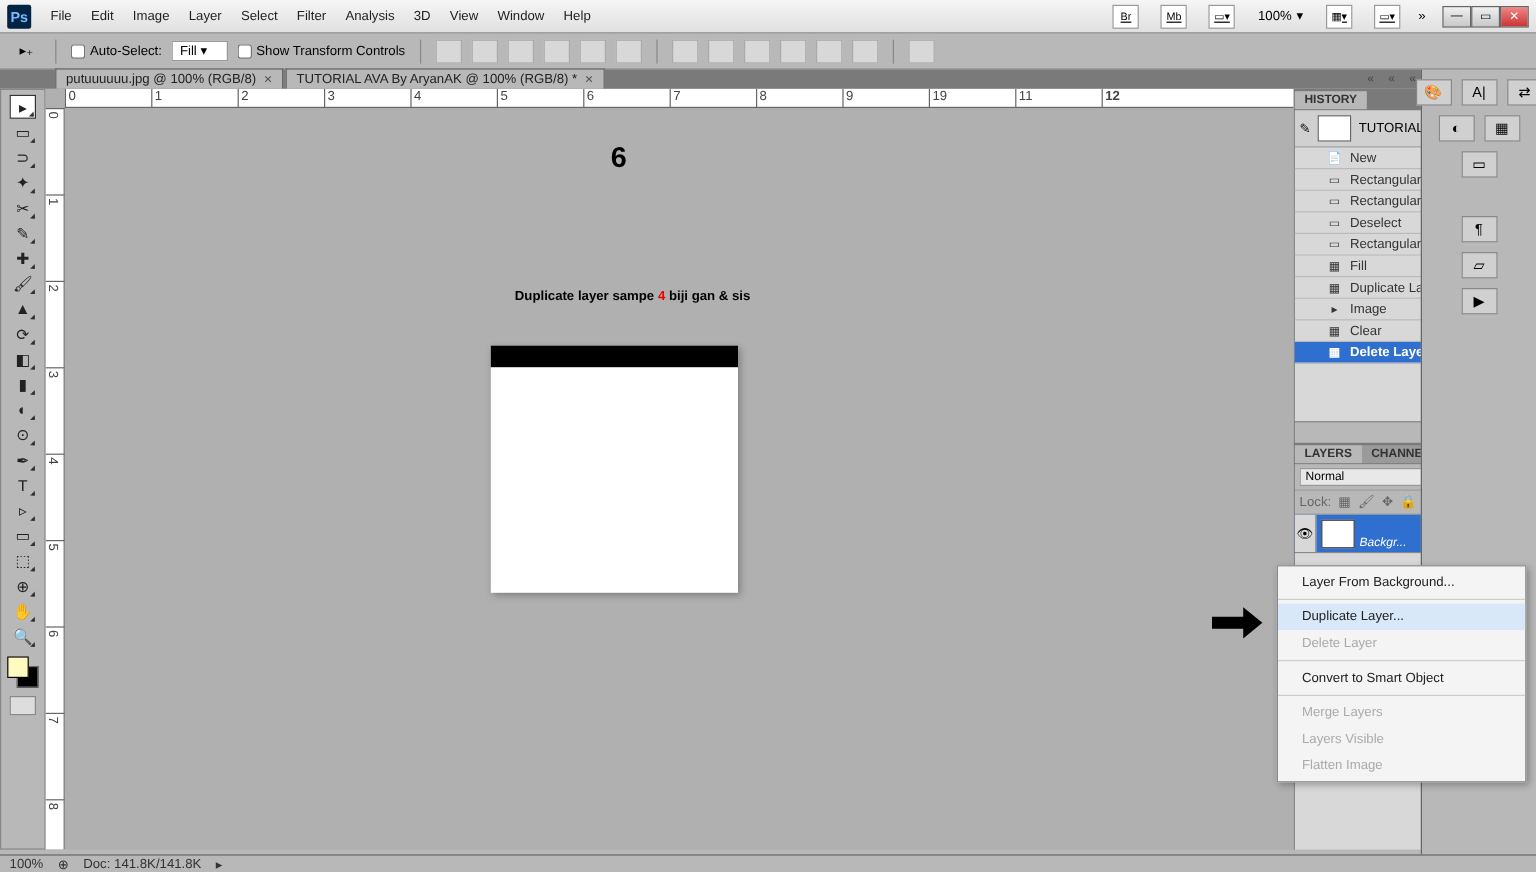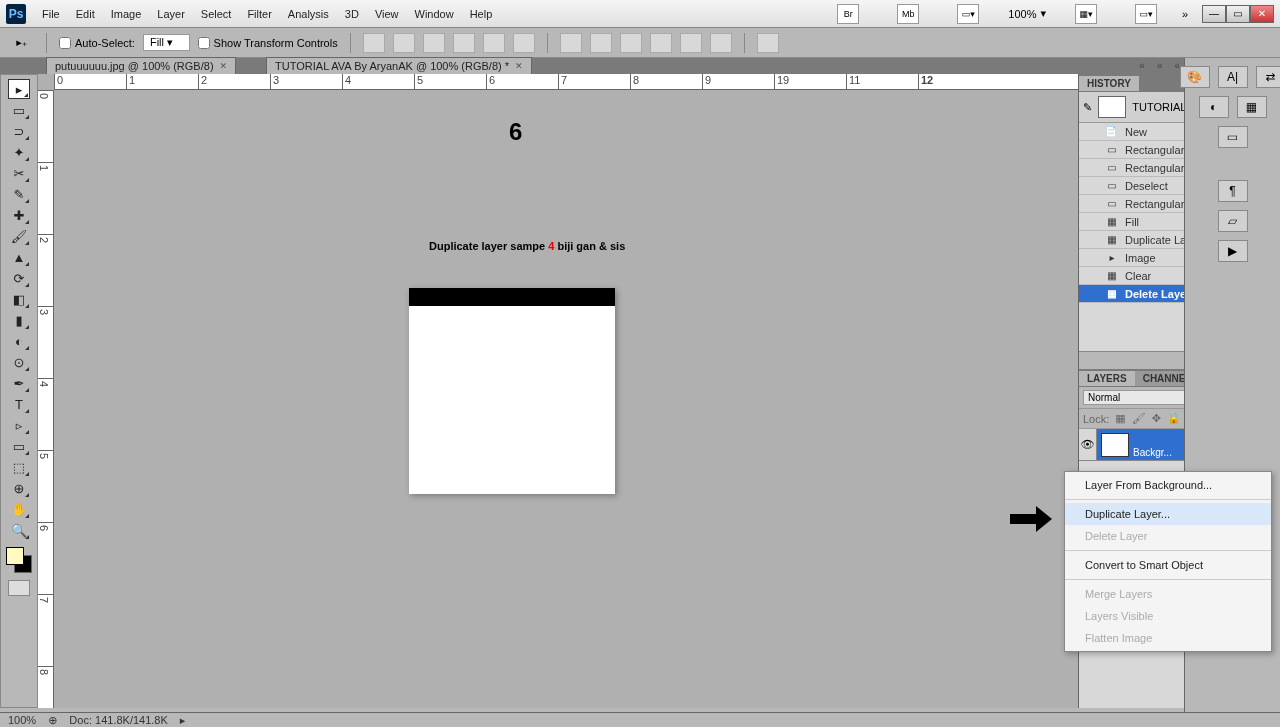--- a/index.html
+++ b/index.html
@@ -3,40 +3,40 @@
 <meta charset="utf-8">
 <style>
 * { margin: 0; padding: 0; box-sizing: border-box; font-family: Tahoma, Arial, sans-serif; font-size: 11px; }
 body { width: 1280px; height: 727px; background: #b8b8b8; overflow: hidden; position: relative; }
 
 
 .menubar { height: 28px; background: linear-gradient(#f5f5f5,#e0e0e0); border-bottom: 1px solid #888; display: flex; align-items: center; padding: 0 6px; }
 .ps-icon { width: 20px; height: 20px; background: #032342; color: #77bbff; display: flex; align-items: center; justify-content: center; font-weight: bold; font-size: 12px; border-radius: 2px; margin-right: 8px; }
 .menu-item { padding: 0 8px; line-height: 28px; cursor: default; color: #222; }
 .menu-spacer { flex: 1; }
-.menu-icon-btn { width: 22px; height: 20px; margin: 0 19px; background: #fff; border: 1px solid #999; display: flex; align-items: center; justify-content: center; font-size: 9px; }
+.menu-icon-btn { width: 22px; height: 20px; margin: 0 9px; background: #fff; border: 1px solid #999; display: flex; align-items: center; justify-content: center; font-size: 9px; text-decoration: underline; }
 .zoom-select { padding: 0 6px; margin: 0 4px; display: flex; align-items: center; gap: 4px; }
 .workspace-tabs { display: flex; margin-left: 12px; }
 .ws-tab { padding: 4px 10px; background: #e8e8e8; border: 1px solid #999; font-size: 10px; font-weight: bold; color: #444; }
 .ws-tab.active { background: #888; color: #fff; }
 .win-controls { display: flex; margin-left: 8px; }
 .win-btn { width: 24px; height: 18px; border: 1px solid #666; background: linear-gradient(#f0f0f0,#c8c8c8); display: flex; align-items: center; justify-content: center; font-size: 10px; }
 .win-btn.close { background: linear-gradient(#e88,#c33); color: #fff; }
 
 
 .options-bar { height: 30px; background: #b8b8b8; border-bottom: 1px solid #888; display: flex; align-items: center; padding: 0 10px; gap: 8px; }
 .opt-tool-icon { width: 24px; height: 20px; display: flex; align-items: center; justify-content: center; }
 .opt-checkbox { display: flex; align-items: center; gap: 4px; }
 .opt-checkbox input { width: 12px; height: 12px; }
 .opt-select { background: #fff; border: 1px solid #999; padding: 1px 16px 1px 6px; position: relative; }
 .opt-sep { width: 1px; height: 20px; background: #888; margin: 0 4px; }
 .opt-btn { width: 22px; height: 20px; border: 1px solid #aaa; background: #d8d8d8; }
 
 
-.doctabs { height: 16px; background: #7a7a7a; display: flex; align-items: flex-end; padding-left: 46px; gap: 28px; }
+.doctabs { height: 16px; background: #7a7a7a; display: flex; align-items: flex-end; padding-left: 46px; }
 .doctab { background: #b8b8b8; border: 1px solid #666; border-bottom: none; padding: 2px 8px; margin-right: 2px; font-size: 10px; color: #222; display: flex; align-items: center; gap: 6px; }
 .doctab .x { font-size: 9px; color: #555; }
 
 
 .main { display: flex; height: calc(727px - 28px - 30px - 20px - 15px); }
 .toolbar { width: 38px; background: #b8b8b8; border: 1px solid #888; display: flex; flex-direction: column; align-items: center; padding: 4px 0; gap: 1px; }
 .tool { width: 22px; height: 20px; display: flex; align-items: center; justify-content: center; font-size: 13px; color: #222; position: relative; }
 .tool.active { background: #fff; border: 1px solid #333; }
 .tool.corner::after { content: ''; position: absolute; right: 1px; bottom: 1px; border: 2px solid transparent; border-right-color: #333; border-bottom-color: #333; }
 .color-swatch { width: 26px; height: 26px; position: relative; margin-top: 6px; }
@@ -74,21 +74,21 @@
 
 .layers-panel { flex: 1; display: flex; flex-direction: column; }
 .layers-opts { display: flex; align-items: center; padding: 3px 4px; gap: 4px; background: #b8b8b8; border-bottom: 1px solid #999; }
 .layers-opts select { font-size: 10px; flex: 1; background: #e8e8e8; border: 1px solid #999; }
 .layers-opts .lbl { font-size: 9px; color: #666; }
 .layers-opts .val { font-size: 9px; background: #fff; border: 1px solid #999; padding: 0 4px; width: 34px; text-align: right; }
 .layers-lock { display: flex; align-items: center; padding: 3px 4px; gap: 6px; background: #b8b8b8; border-bottom: 1px solid #999; font-size: 9px; color: #666; }
 .layer-row { display: flex; align-items: center; background: #2f6fcf; height: 32px; border-bottom: 1px solid #888; }
 .layer-row .eye { width: 18px; text-align: center; background: #d8d8d8; height: 100%; display: flex; align-items: center; justify-content: center; border-right: 1px solid #888; }
 .layer-row .lthumb { width: 28px; height: 24px; background: #fff; border: 1px solid #333; margin: 0 4px; }
-.layer-row .lname { color: #fff; font-size: 10px; margin-top: 16px; }
+.layer-row .lname { color: #fff; font-style: italic; font-size: 10px; margin-top: 16px; }
 
 
 .right-dock { position: absolute; top: 58px; right: 0; width: 96px; background: #b8b8b8; border-left: 1px solid #666; height: calc(727px - 58px - 15px); display: flex; flex-direction: column; align-items: center; padding: 8px 0; gap: 8px; }
 .dock-row { display: flex; gap: 8px; }
 .dock-btn { width: 30px; height: 22px; background: #d0d0d0; border: 1px solid #888; display: flex; align-items: center; justify-content: center; font-size: 12px; }
 
 
 .status { position: absolute; bottom: 0; left: 0; right: 0; height: 15px; background: #b8b8b8; border-top: 1px solid #666; display: flex; align-items: center; padding: 0 8px; gap: 12px; font-size: 10px; color: #333; }
 
 

